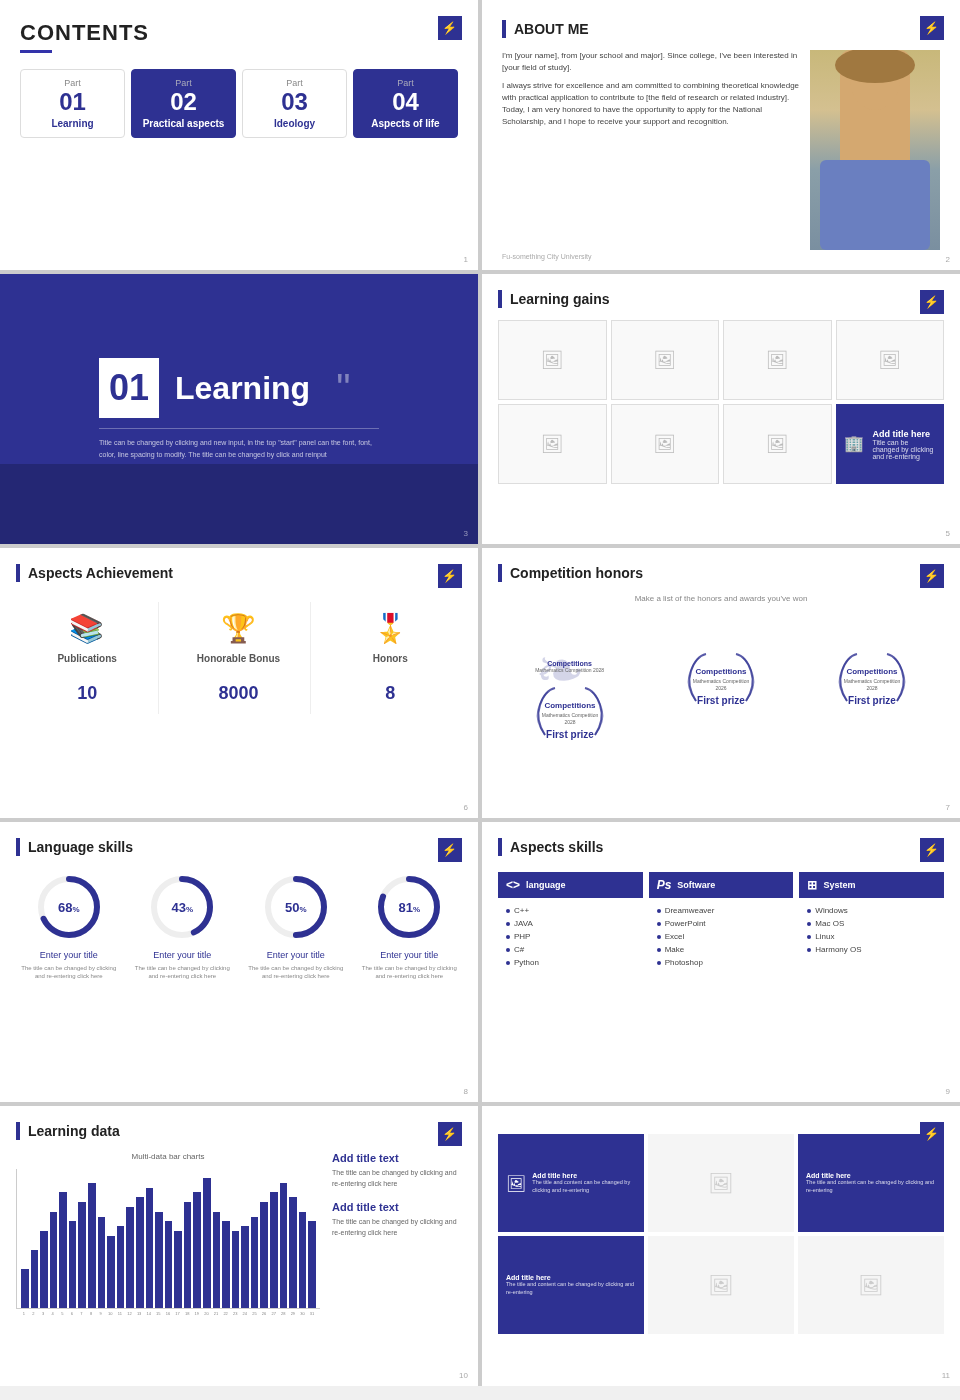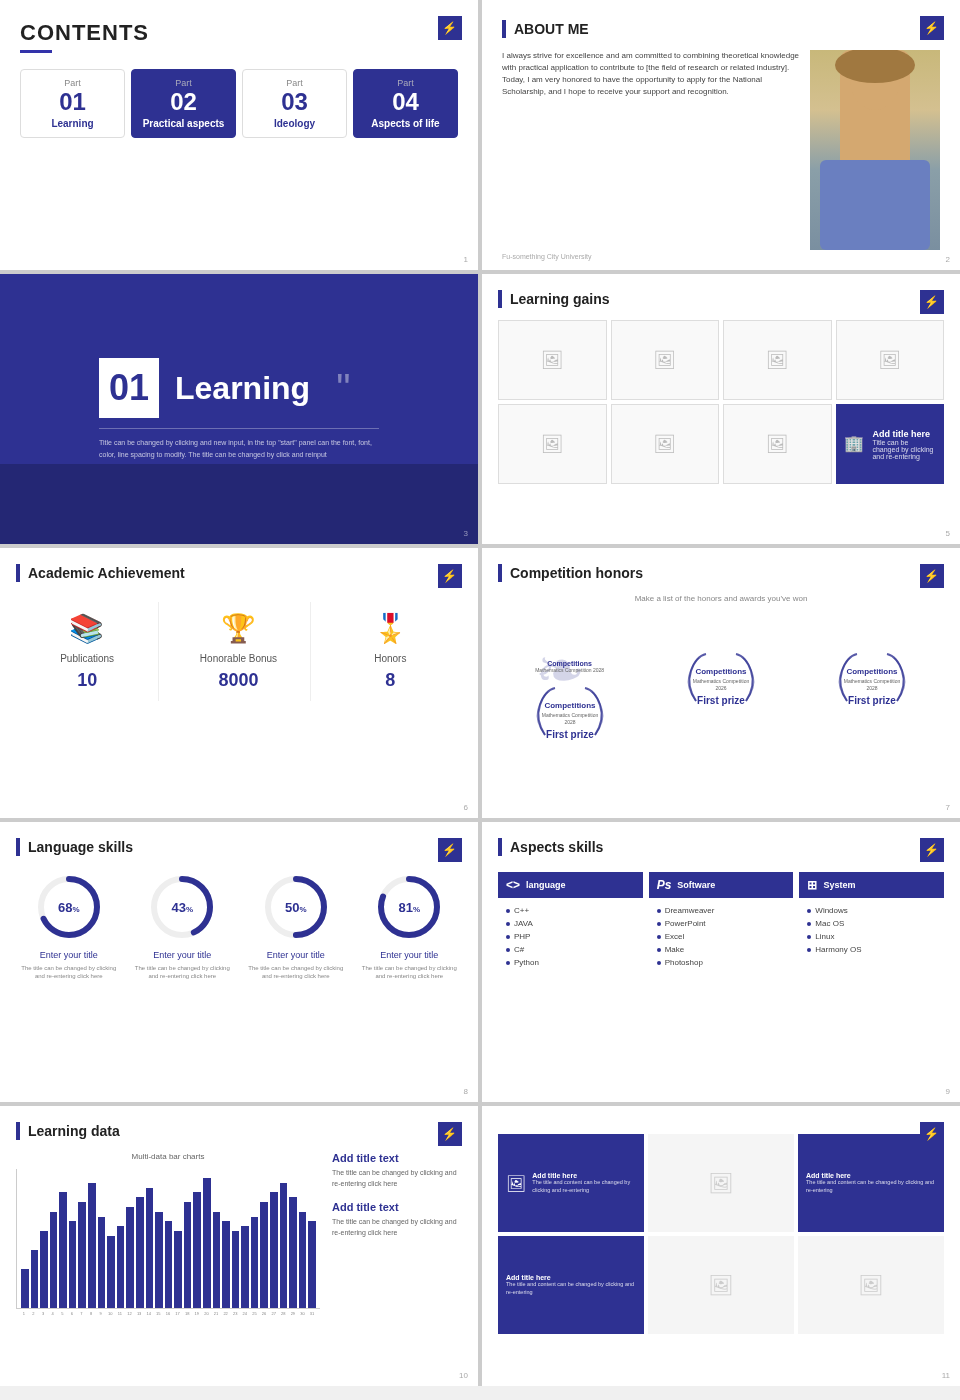--- a/index.html
+++ b/index.html
@@ -279,21 +279,22 @@
     }
     .achievement-item:last-child { border-right: none; }
     .achievement-icon {
       font-size: 28px;
       color: #2e3192;
       margin-bottom: 8px;
     }
     .achievement-label {
       font-size: 10px;
       color: #555;
-      margin-bottom: 6px;
+      margin-bottom: 19px;
+      font-weight: bold;
     }
     .achievement-value {
       font-size: 18px;
       font-weight: bold;
       color: #2e3192;
     }
 
     
     .slide-competition {
       padding: 16px;
@@ -532,20 +533,21 @@
   <div class="slide slide-about">
     <div class="logo-icon">⚡</div>
     <div class="section-header">
       <div class="section-title-wrap">
         <div class="section-bar"></div>
         <div class="section-title">ABOUT ME</div>
       </div>
     </div>
     <div class="about-content">
       <div class="about-text">
+        <p>I'm [your name], from [your school and major]. Since college, I've been interested in [your field of study].</p>
         <p>I always strive for excellence and am committed to combining theoretical knowledge with practical application to contribute to [the field of research or related industry]. Today, I am very honored to have the opportunity to apply for the National Scholarship, and I hope to receive your support and recognition.</p>
       </div>
       <div class="about-img">
         <div class="person-silhouette">
           <svg viewBox="0 0 130 200" width="130" height="200">
             <rect x="30" y="0" width="70" height="120" fill="#d4a870" rx="10"></rect>
             <ellipse cx="65" cy="30" rx="25" ry="30" fill="#d4a870"></ellipse>
             <rect x="10" y="110" width="110" height="90" fill="#6a7fc0" rx="6"></rect>
             <ellipse cx="65" cy="15" rx="40" ry="18" fill="#a07840"></ellipse>
           </svg>
@@ -608,21 +610,21 @@
       </div>
     </div>
     <div class="slide-num">5</div>
   </div>
 
   <div class="slide slide-achievement">
     <div class="logo-icon">⚡</div>
     <div class="section-header">
       <div class="section-title-wrap">
         <div class="section-bar"></div>
-        <div class="section-title">Academic Achievement</div>
+        <div class="section-title">Aspects Achievement</div>
       </div>
     </div>
     <div class="achievement-grid">
       <div class="achievement-item">
         <div class="achievement-icon">📚</div>
         <div class="achievement-label">Publications</div>
         <div class="achievement-value">10</div>
       </div>
       <div class="achievement-item">
         <div class="achievement-icon">🏆</div>

